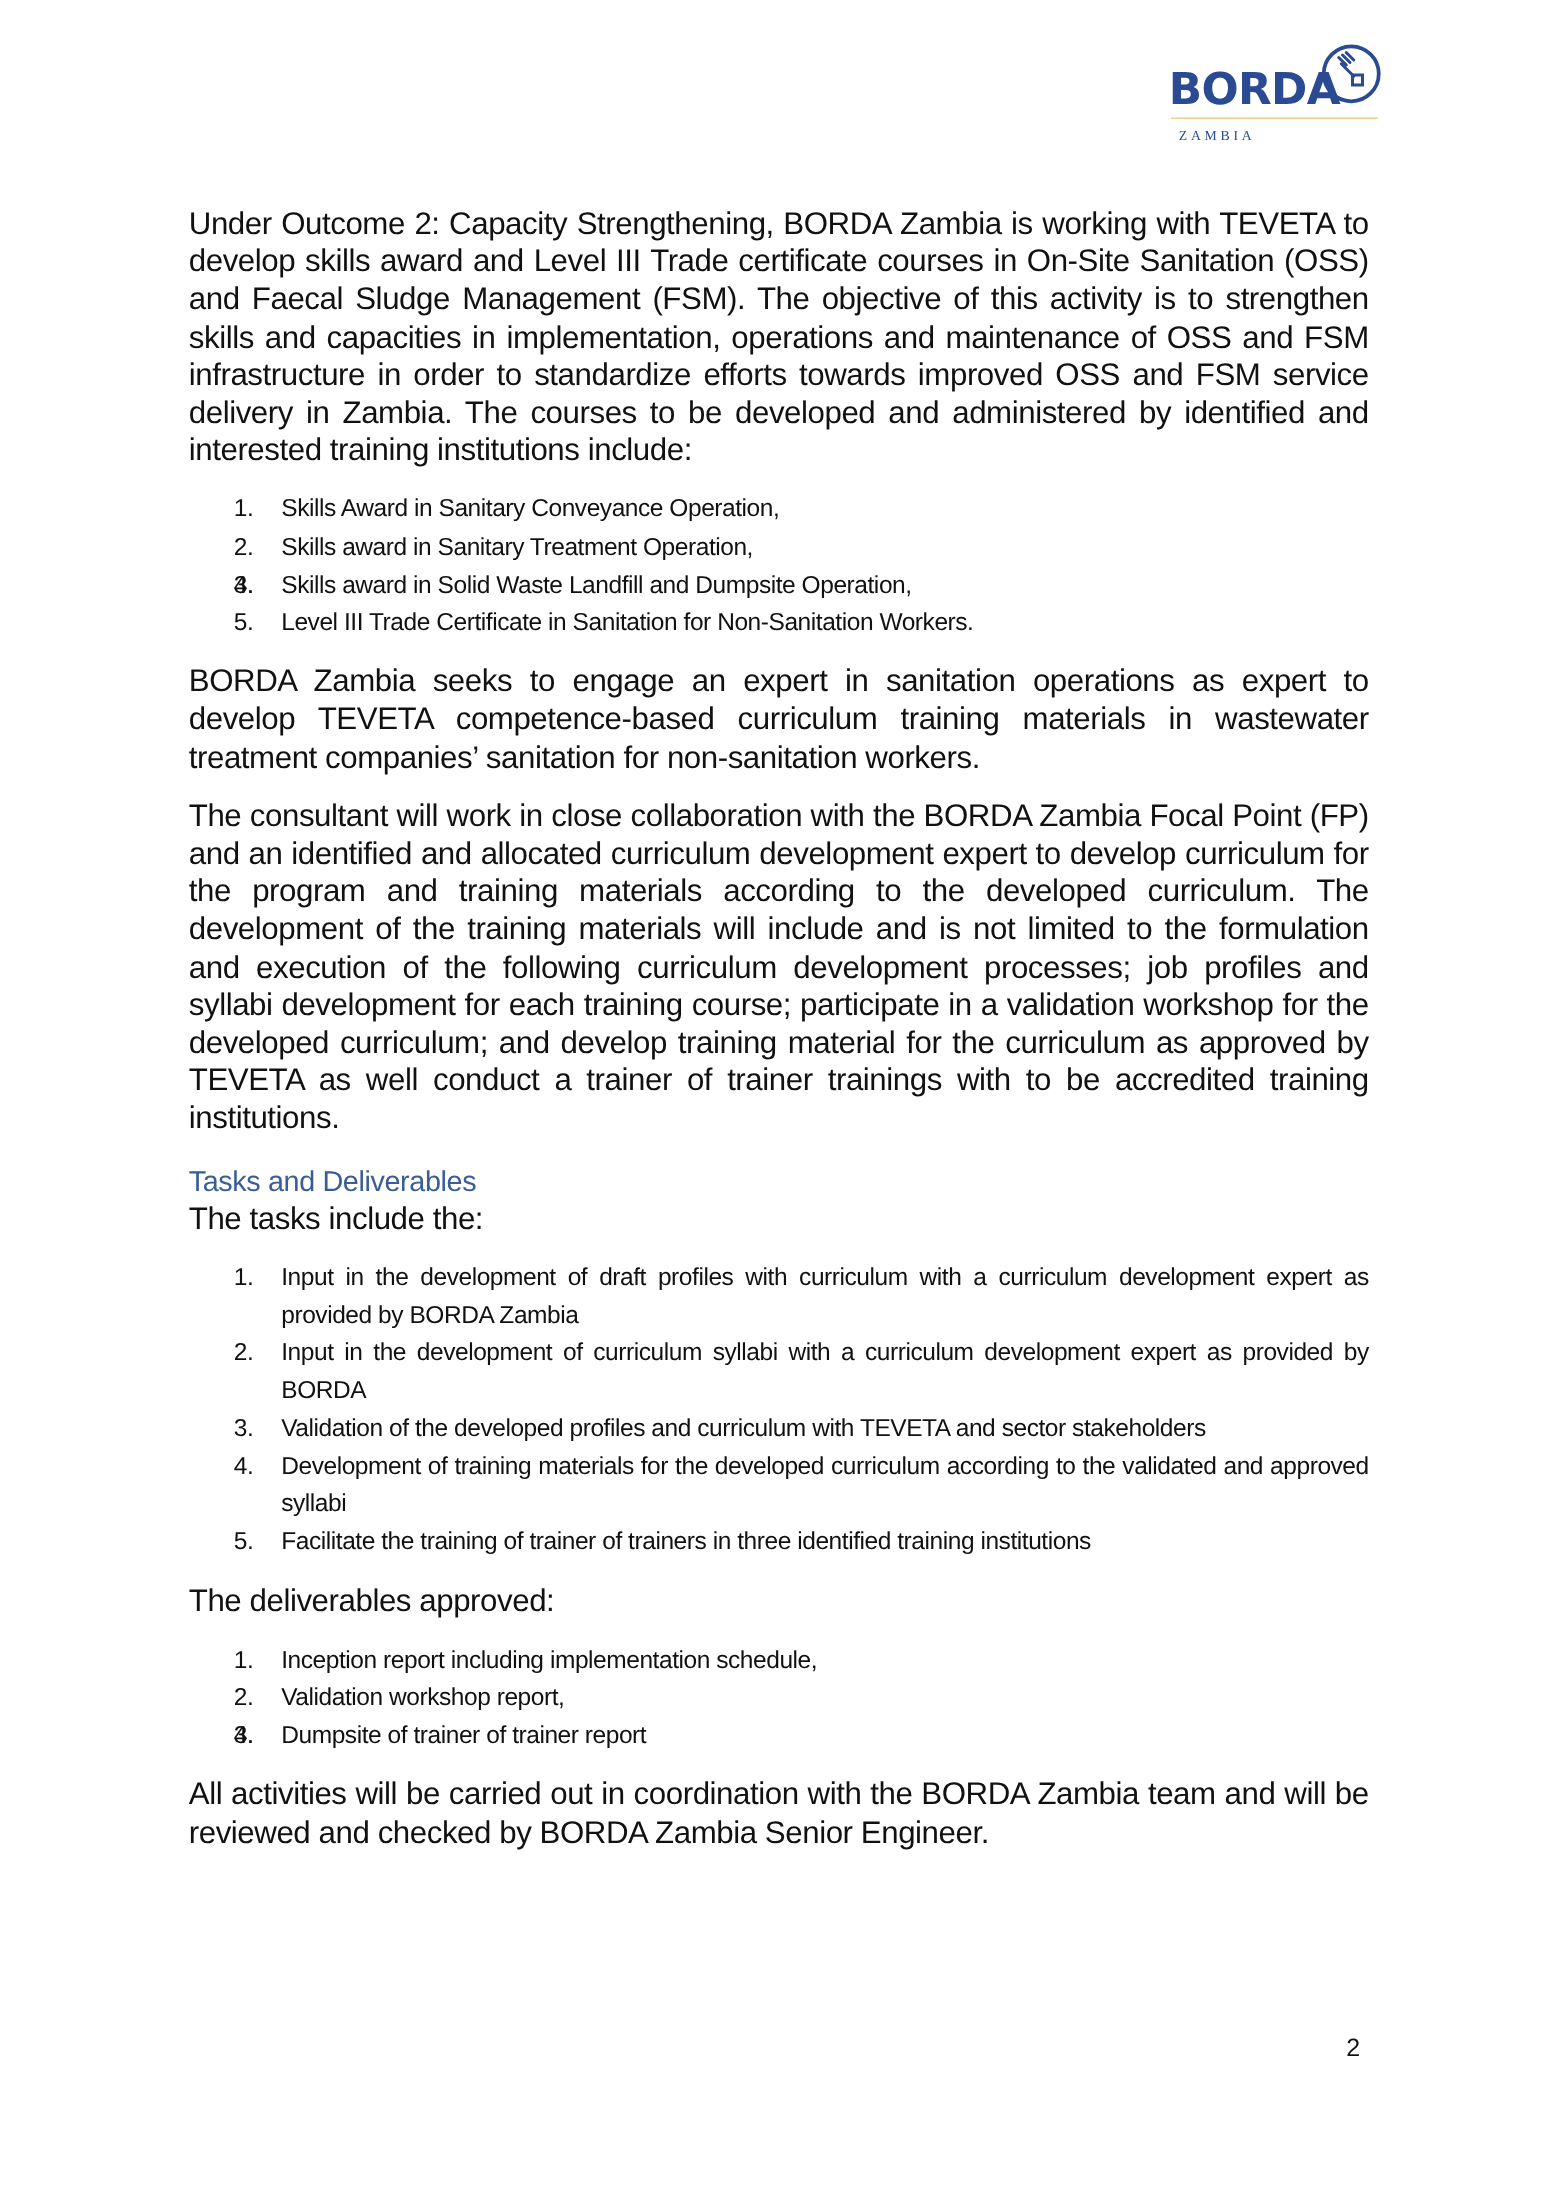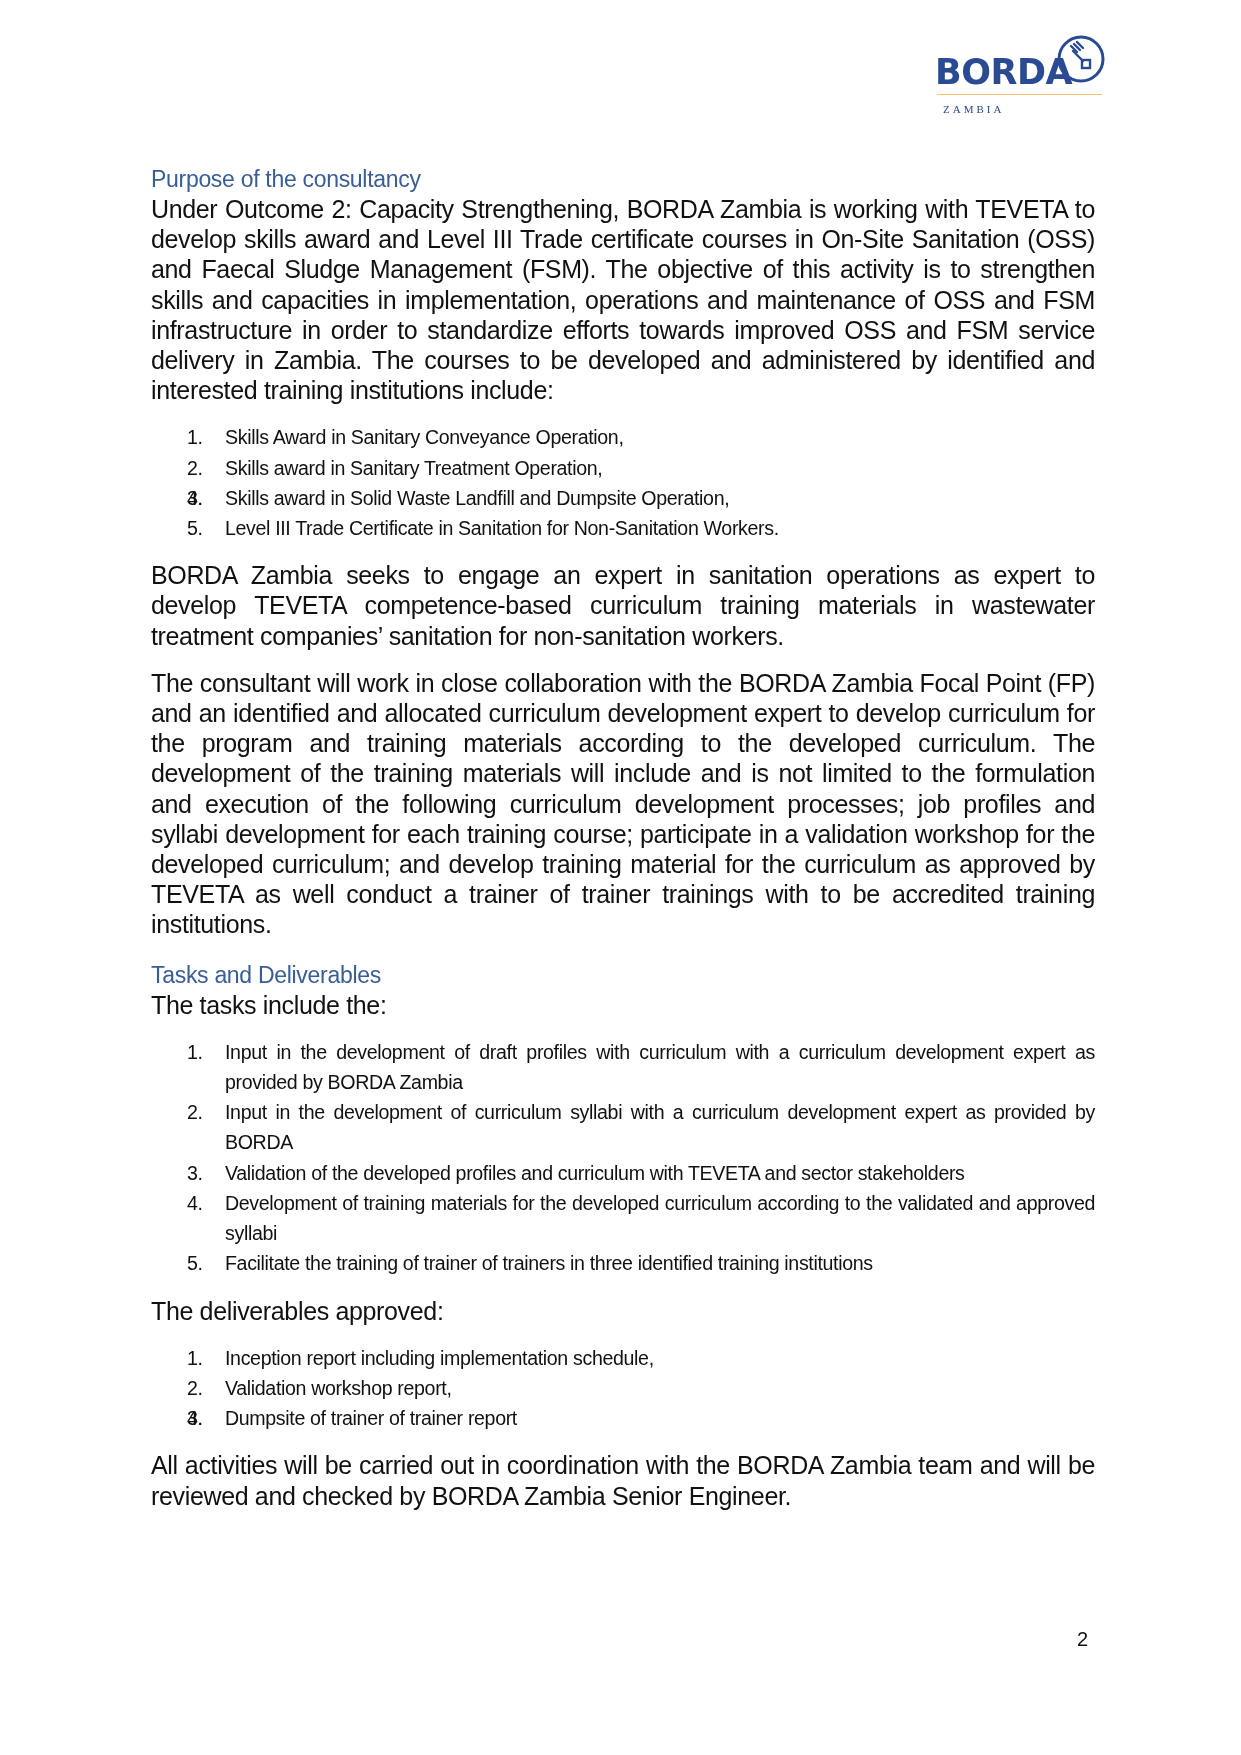--- a/index.html
+++ b/index.html
@@ -36,21 +36,20 @@
       <line x1="21" y1="8" x2="27" y2="14"></line>
       <line x1="17" y1="17" x2="27" y2="27"></line>
       <rect x="26" y="26" width="8" height="8" transform="rotate(0 30 30)"></rect>
     </g>
   </svg>
   <div class="logo-rule"></div>
   <span class="logo-sub">ZAMBIA</span>
 </div>
 
 <div class="content">
-  <h2>Purpose of the consultancy</h2>
   <p>Under Outcome 2: Capacity Strengthening, BORDA Zambia is working with TEVETA to develop skills award and Level III Trade certificate courses in On-Site Sanitation (OSS) and Faecal Sludge Management (FSM). The objective of this activity is to strengthen skills and capacities in implementation, operations and maintenance of OSS and FSM infrastructure in order to standardize efforts towards improved OSS and FSM service delivery in Zambia.  The courses to be developed and administered by identified and interested training institutions include:</p>
   <div class="gap"></div>
   <ol>
     <li><span class="num">1.</span><span>Skills Award in Sanitary Conveyance Operation,</span></li>
     <li><span class="num">2.</span><span>Skills award in Sanitary Treatment Operation,</span></li>
     <li><span class="num">3.</span></li>
     <li><span class="num">4.</span><span>Skills award in Solid Waste Landfill and Dumpsite Operation,</span></li>
     <li><span class="num">5.</span><span>Level III Trade Certificate in Sanitation for Non-Sanitation Workers.</span></li>
   </ol>
   <div class="gap"></div>

